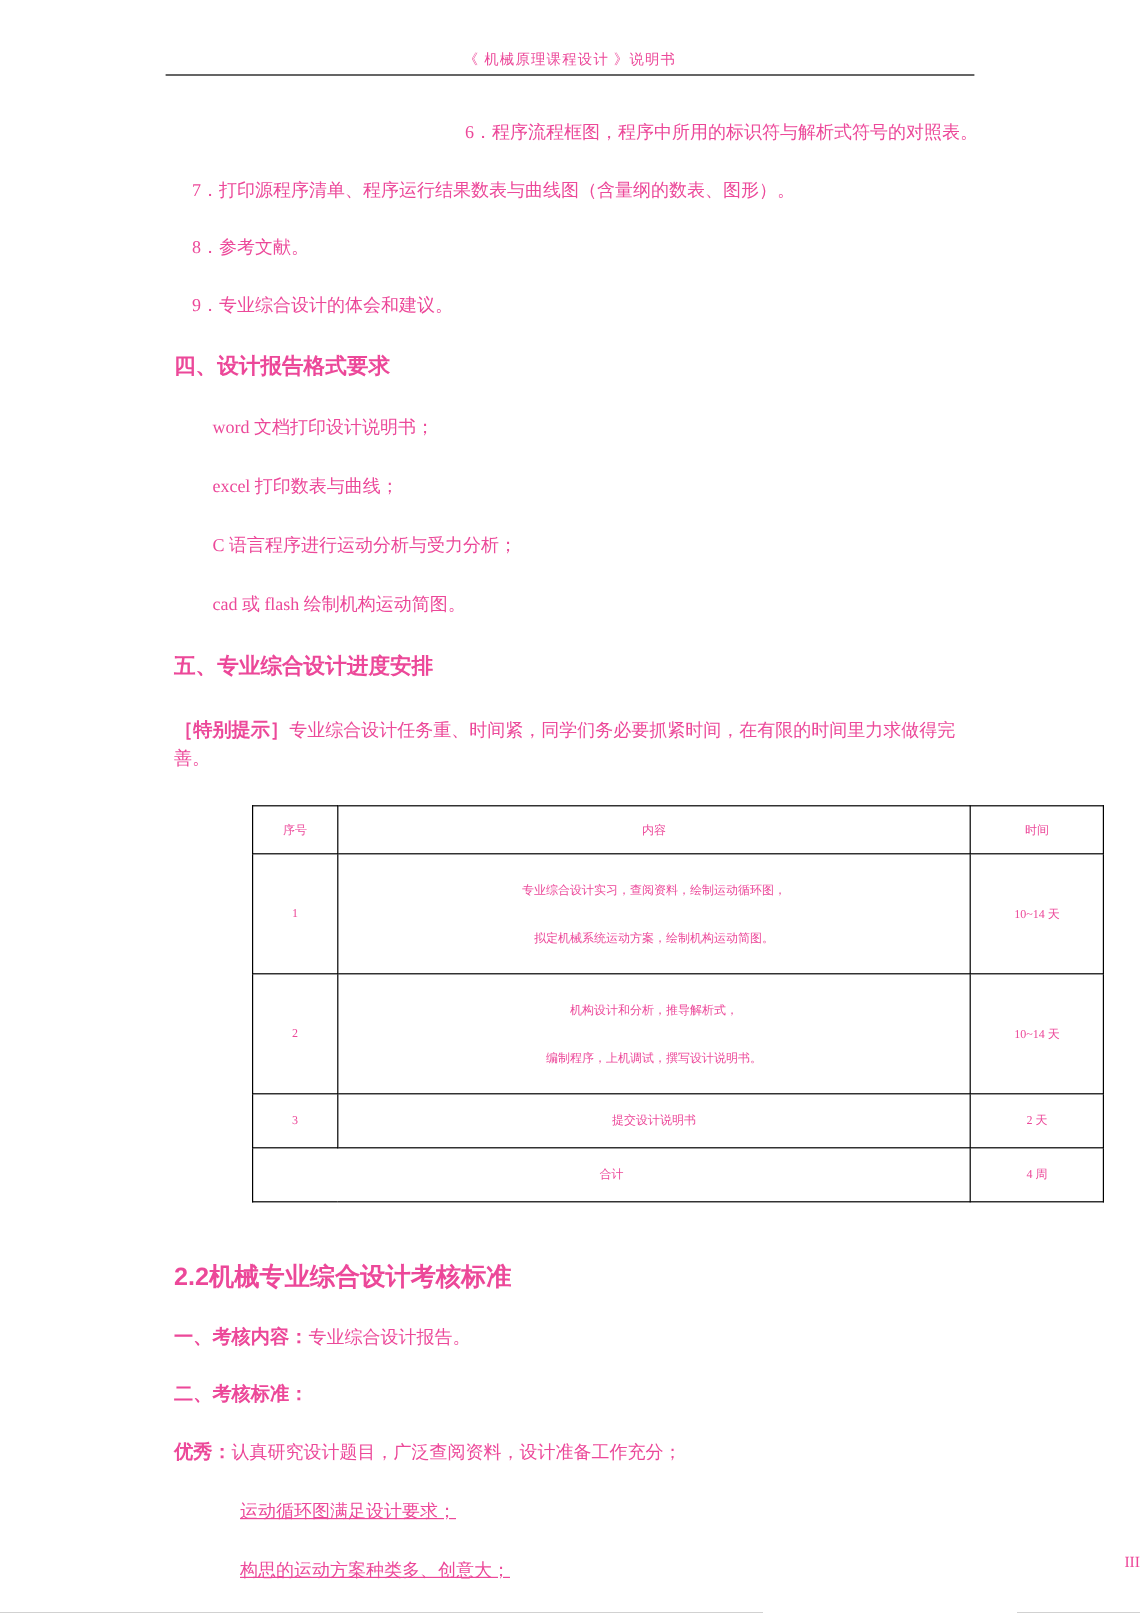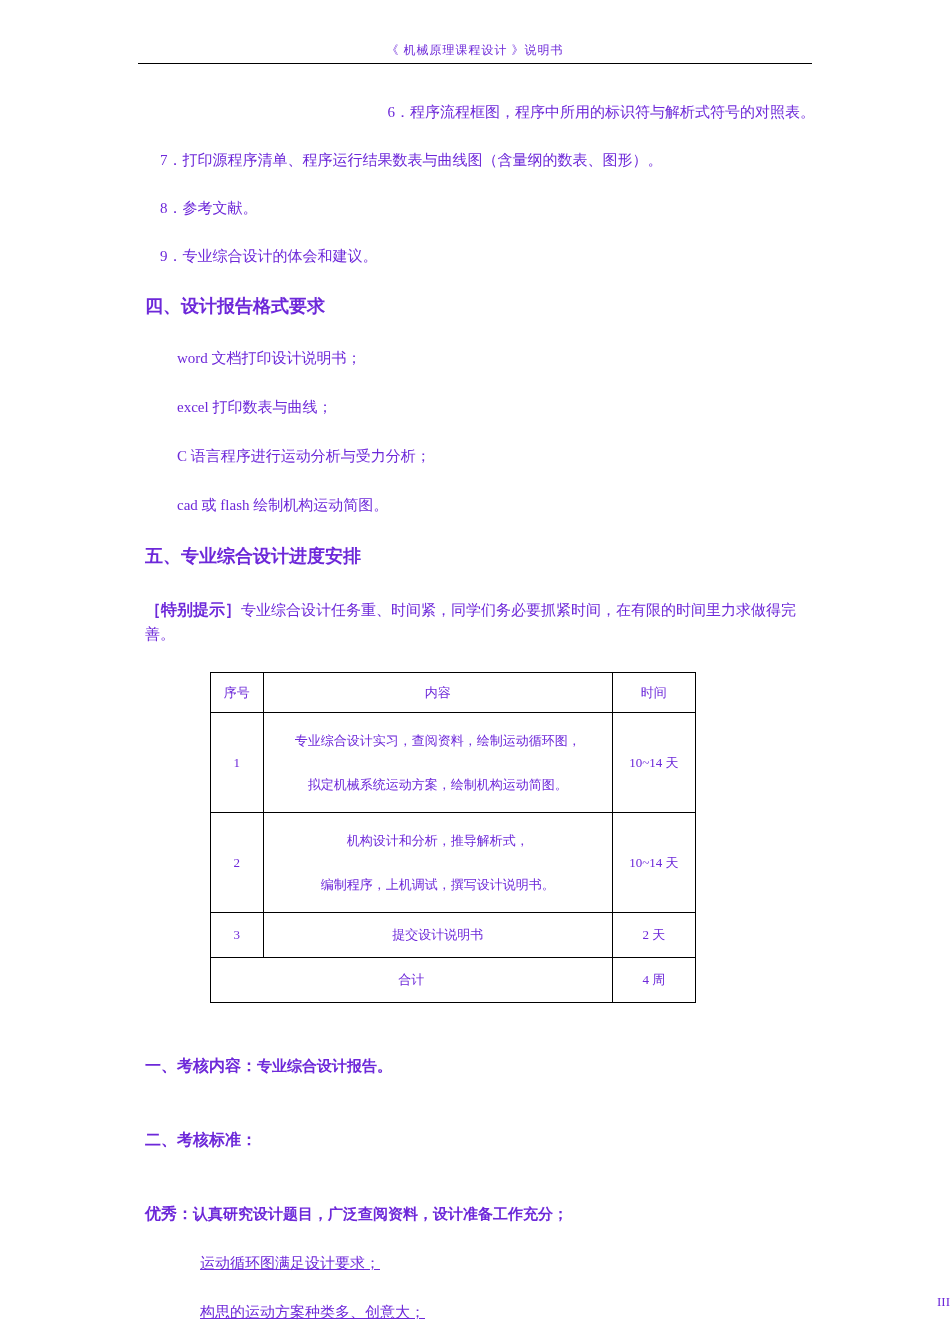--- a/index.html
+++ b/index.html
@@ -4,21 +4,21 @@
 <style>
   * { margin: 0; padding: 0; box-sizing: border-box; }
   html, body { background: #888; }
   .page {
     position: relative;
     width: 950px;
     height: 1344px;
     margin: 0 auto;
     background: #ffffff;
     font-family: "Liberation Serif", "DejaVu Serif", serif;
-    color: #6d28d9;
+    color: #ec4899;
     overflow: hidden;
   }
   .header {
     margin: 40px 138px 0 138px;
     border-bottom: 1px solid #000;
     text-align: center;
     padding-bottom: 4px;
   }
   .header span {
     font-size: 12px;
@@ -49,22 +49,22 @@
     line-height: 24px;
     margin: 0 0 26px 0;
   }
   .notice b {
     font-family: "Liberation Sans", "DejaVu Sans", sans-serif;
     font-size: 16px;
   }
   table.schedule {
     border-collapse: collapse;
     margin: 10px 0 0 65px;
-    width: 486px;
-    font-size: 13px;
+    width: 710px;
+    font-size: 10px;
   }
   table.schedule td {
     border: 1px solid #000;
     text-align: center;
     vertical-align: middle;
     padding: 6px 8px;
   }
   td.col-no   { width: 60px; }
   td.col-body { width: 448px; }
   td.col-time { width: 94px; }
@@ -72,24 +72,23 @@
   .two-line td { height: 100px; }
   .two-line .line1 { margin-bottom: 26px; }
   .one-line td { height: 45px; }
   h2.big-heading {
     font-size: 21px;
     font-family: "Liberation Sans", "DejaVu Sans", sans-serif;
     font-weight: bold;
     margin: 48px 0 0 0;
   }
   .assess-line {
-    margin-top: 52px;
+    margin-top: 26px;
     font-size: 15px;
     line-height: 22px;
-    font-weight: bold;
   }
   .assess-line b {
     font-family: "Liberation Sans", "DejaVu Sans", sans-serif;
     font-size: 16px;
   }
   .grade-sub {
     margin: 27px 0 0 55px;
     font-size: 15px;
     line-height: 22px;
     text-decoration: underline;
@@ -158,20 +157,21 @@
         <td class="col-body">提交设计说明书</td>
         <td class="col-time">2 天</td>
       </tr>
       <tr class="one-line">
         <td colspan="2">合计</td>
         <td class="col-time">4 周</td>
       </tr>
     </tbody>
       </table>
 
+    <h2 class="big-heading">2.2机械专业综合设计考核标准</h2>
 
     <p class="assess-line"><b>一、考核内容：</b><span>专业综合设计报告。</span></p>
 
     <p class="assess-line"><b>二、考核标准：</b></p>
 
     <p class="assess-line"><b>优秀：</b><span>认真研究设计题目，广泛查阅资料，设计准备工作充分；</span></p>
 
     <p class="grade-sub">运动循环图满足设计要求；</p>
     <p class="grade-sub">构思的运动方案种类多、创意大；</p>
 

